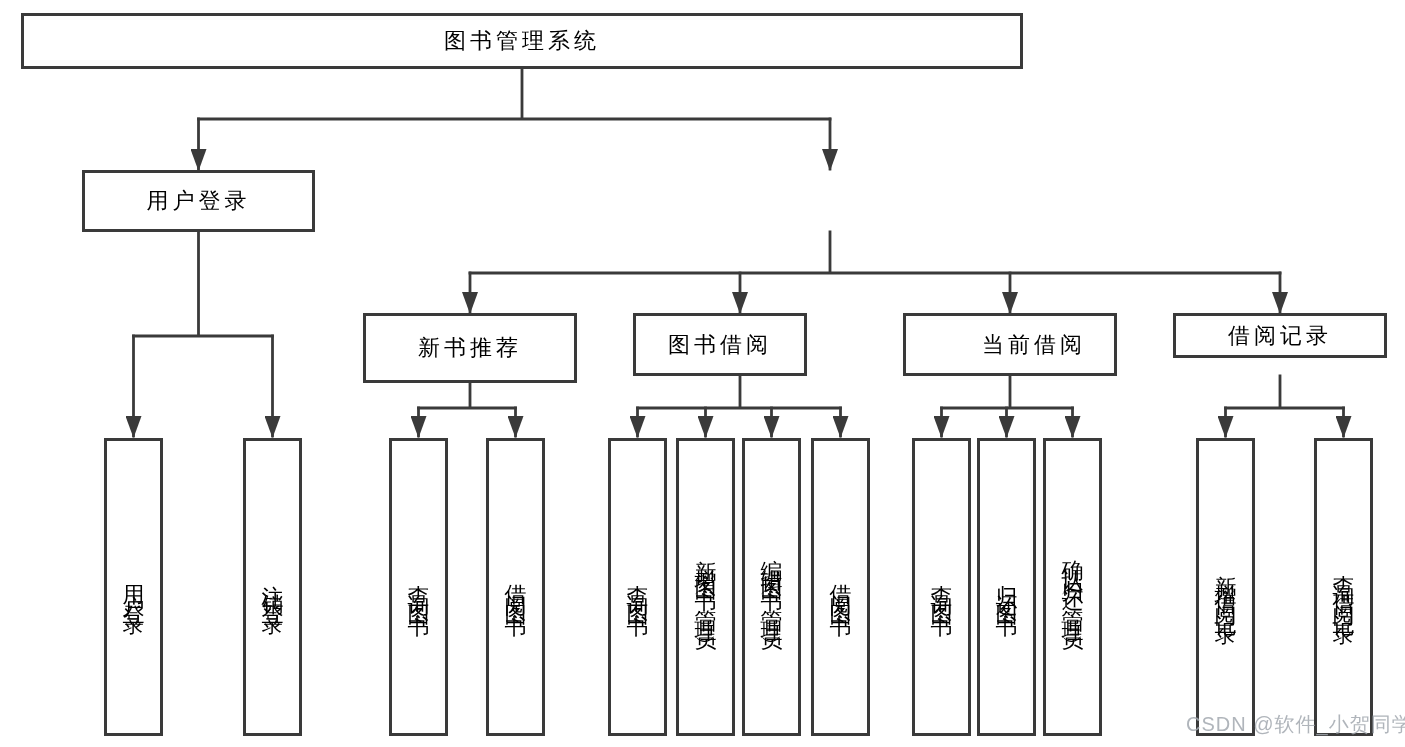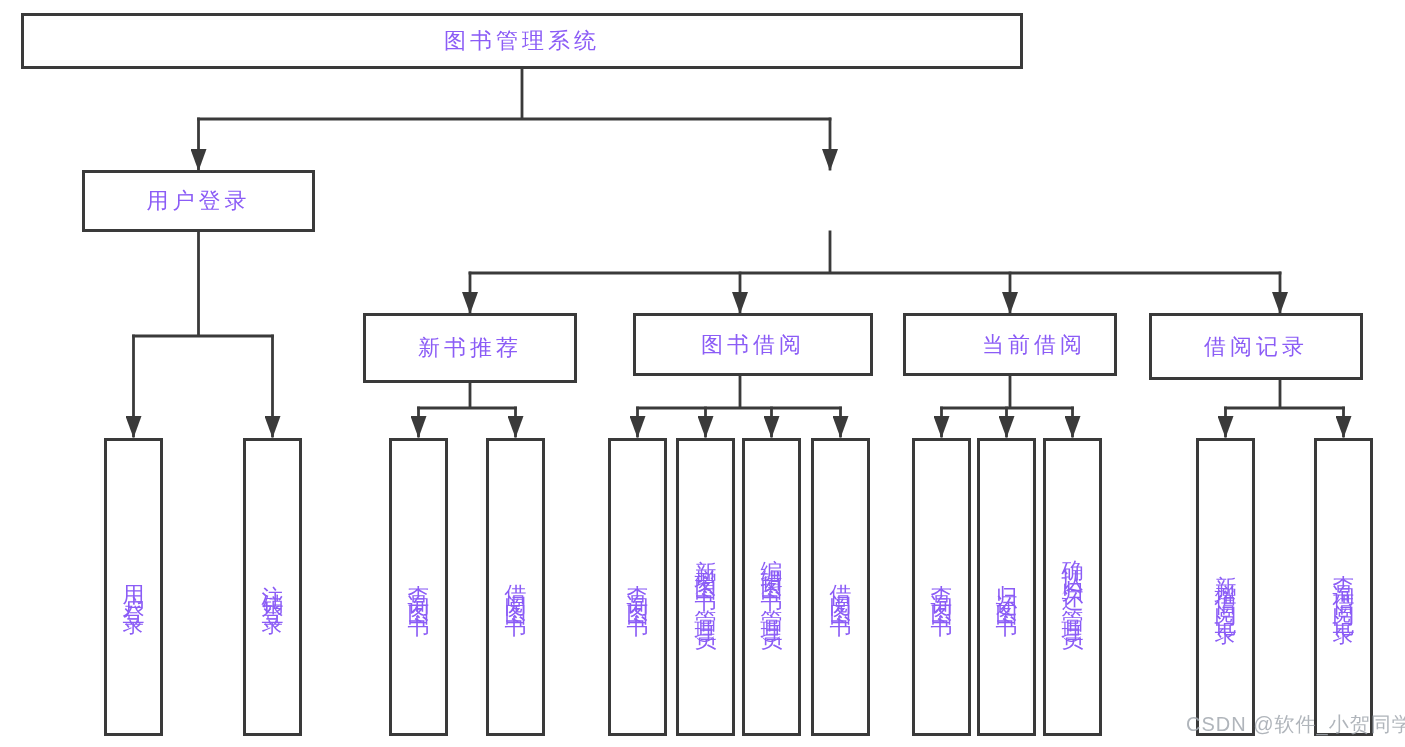--- a/index.html
+++ b/index.html
@@ -13,21 +13,21 @@
   }
   #wires { position: absolute; left: 0; top: 0; width: 1405px; height: 747px; }
   .box {
     position: absolute;
     box-sizing: border-box;
     border: 3px solid #3a3a3a;
     background: #ffffff;
     display: flex;
     align-items: center;
     justify-content: center;
-    color: #8b5cf6;
+    color: #000000;
     font-size: 22px;
     letter-spacing: 4px;
     white-space: nowrap;
   }
   .leaf {
     writing-mode: vertical-rl;
     text-orientation: mixed;
     letter-spacing: 10px;
     white-space: normal;
     line-height: 1;
@@ -92,23 +92,23 @@
         <line x1="1343.5" y1="408" x2="1343.5" y2="436" marker-end="url(#arrowhead)"></line>
       </g>
     </g>
   </svg>
 
   <div class="box" style="left:21px; top:13px; width:1002px; height:56px;">图书管理系统</div>
 
   <div class="box" style="left:82px; top:170px; width:233px; height:62px;">用户登录</div>
 
   <div class="box" style="left:363px; top:313px; width:214px; height:70px;">新书推荐</div>
-  <div class="box" style="left:633px; top:313px; width:240px; height:63px;">图书借阅</div>
+  <div class="box" style="left:633px; top:313px; width:174px; height:63px;">图书借阅</div>
   <div class="box" style="left:903px; top:313px; width:214px; height:63px;padding-left:48px;">当前借阅</div>
-  <div class="box" style="left:1149px; top:313px; width:214px; height:67px;">借阅记录</div>
+  <div class="box" style="left:1173px; top:313px; width:214px; height:45px;">借阅记录</div>
 
   <div class="box leaf" style="left:104px; top:438px; width:59px; height:298px;">用户登录</div>
   <div class="box leaf" style="left:243px; top:438px; width:59px; height:298px;">注销登录</div>
 
   <div class="box leaf" style="left:389px; top:438px; width:59px; height:298px;">查询图书</div>
   <div class="box leaf" style="left:486px; top:438px; width:59px; height:298px;">借阅图书</div>
 
   <div class="box leaf" style="left:608px; top:438px; width:59px; height:298px;">查询图书</div>
   <div class="box leaf" style="left:676px; top:438px; width:59px; height:298px;">新增图书（管理员）</div>
   <div class="box leaf" style="left:742px; top:438px; width:59px; height:298px;">编辑图书（管理员）</div>

